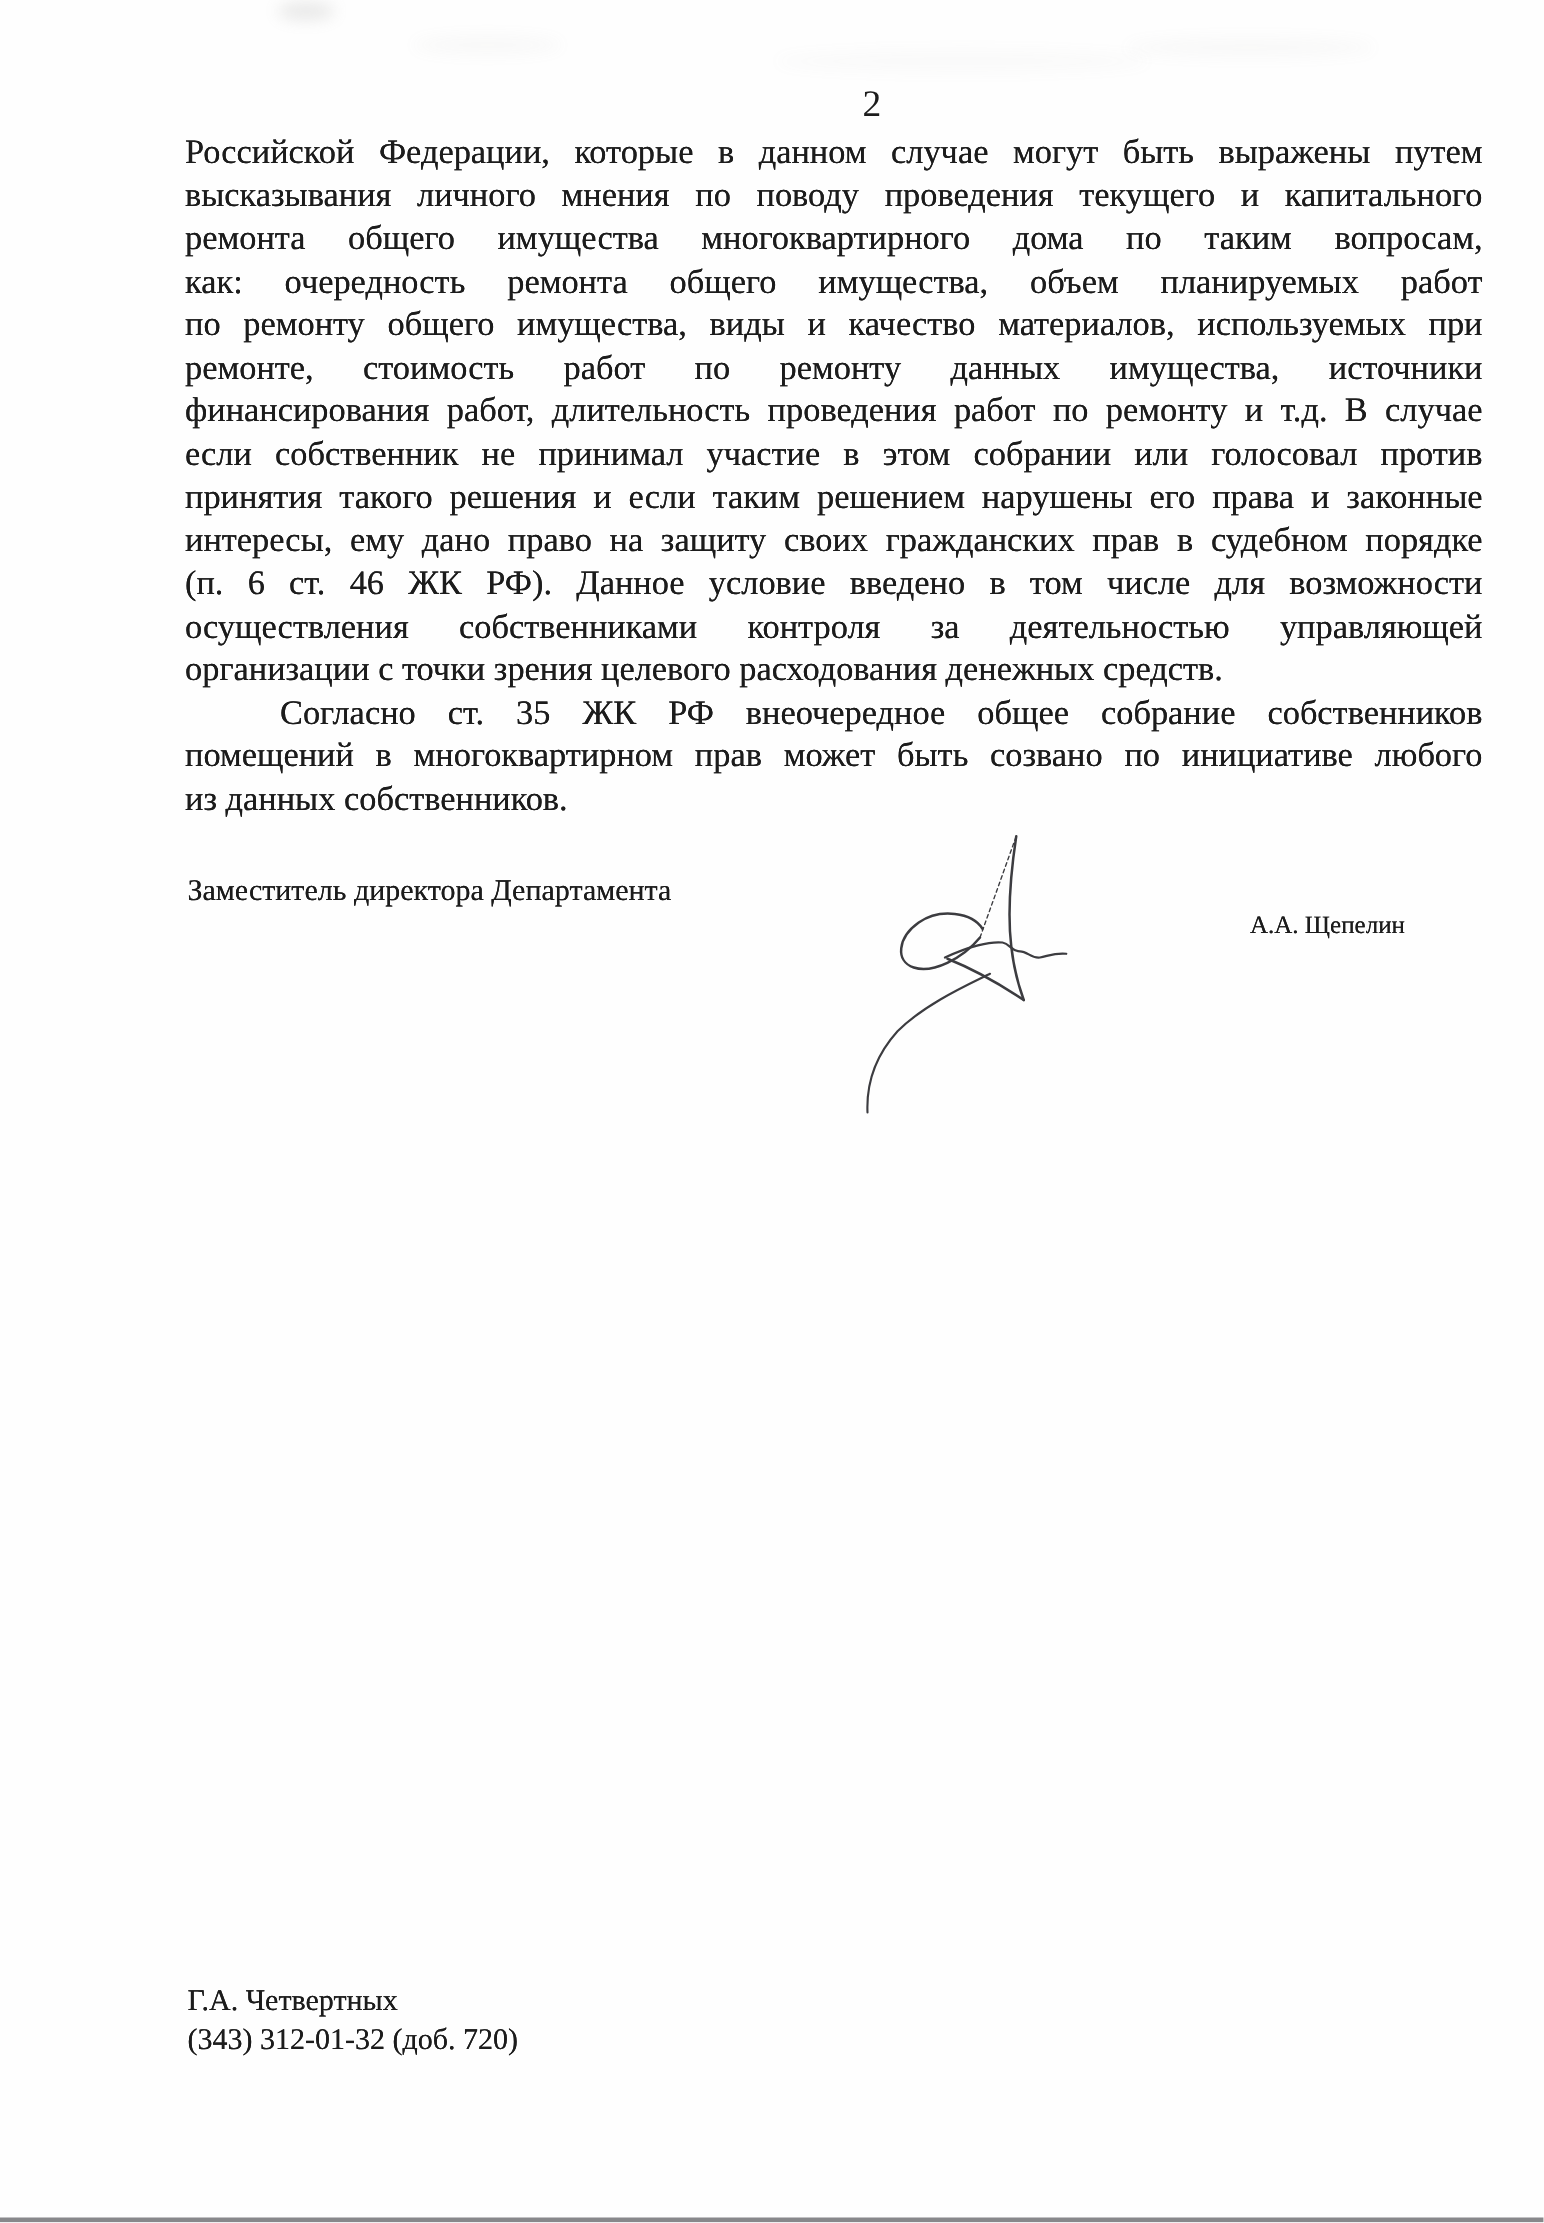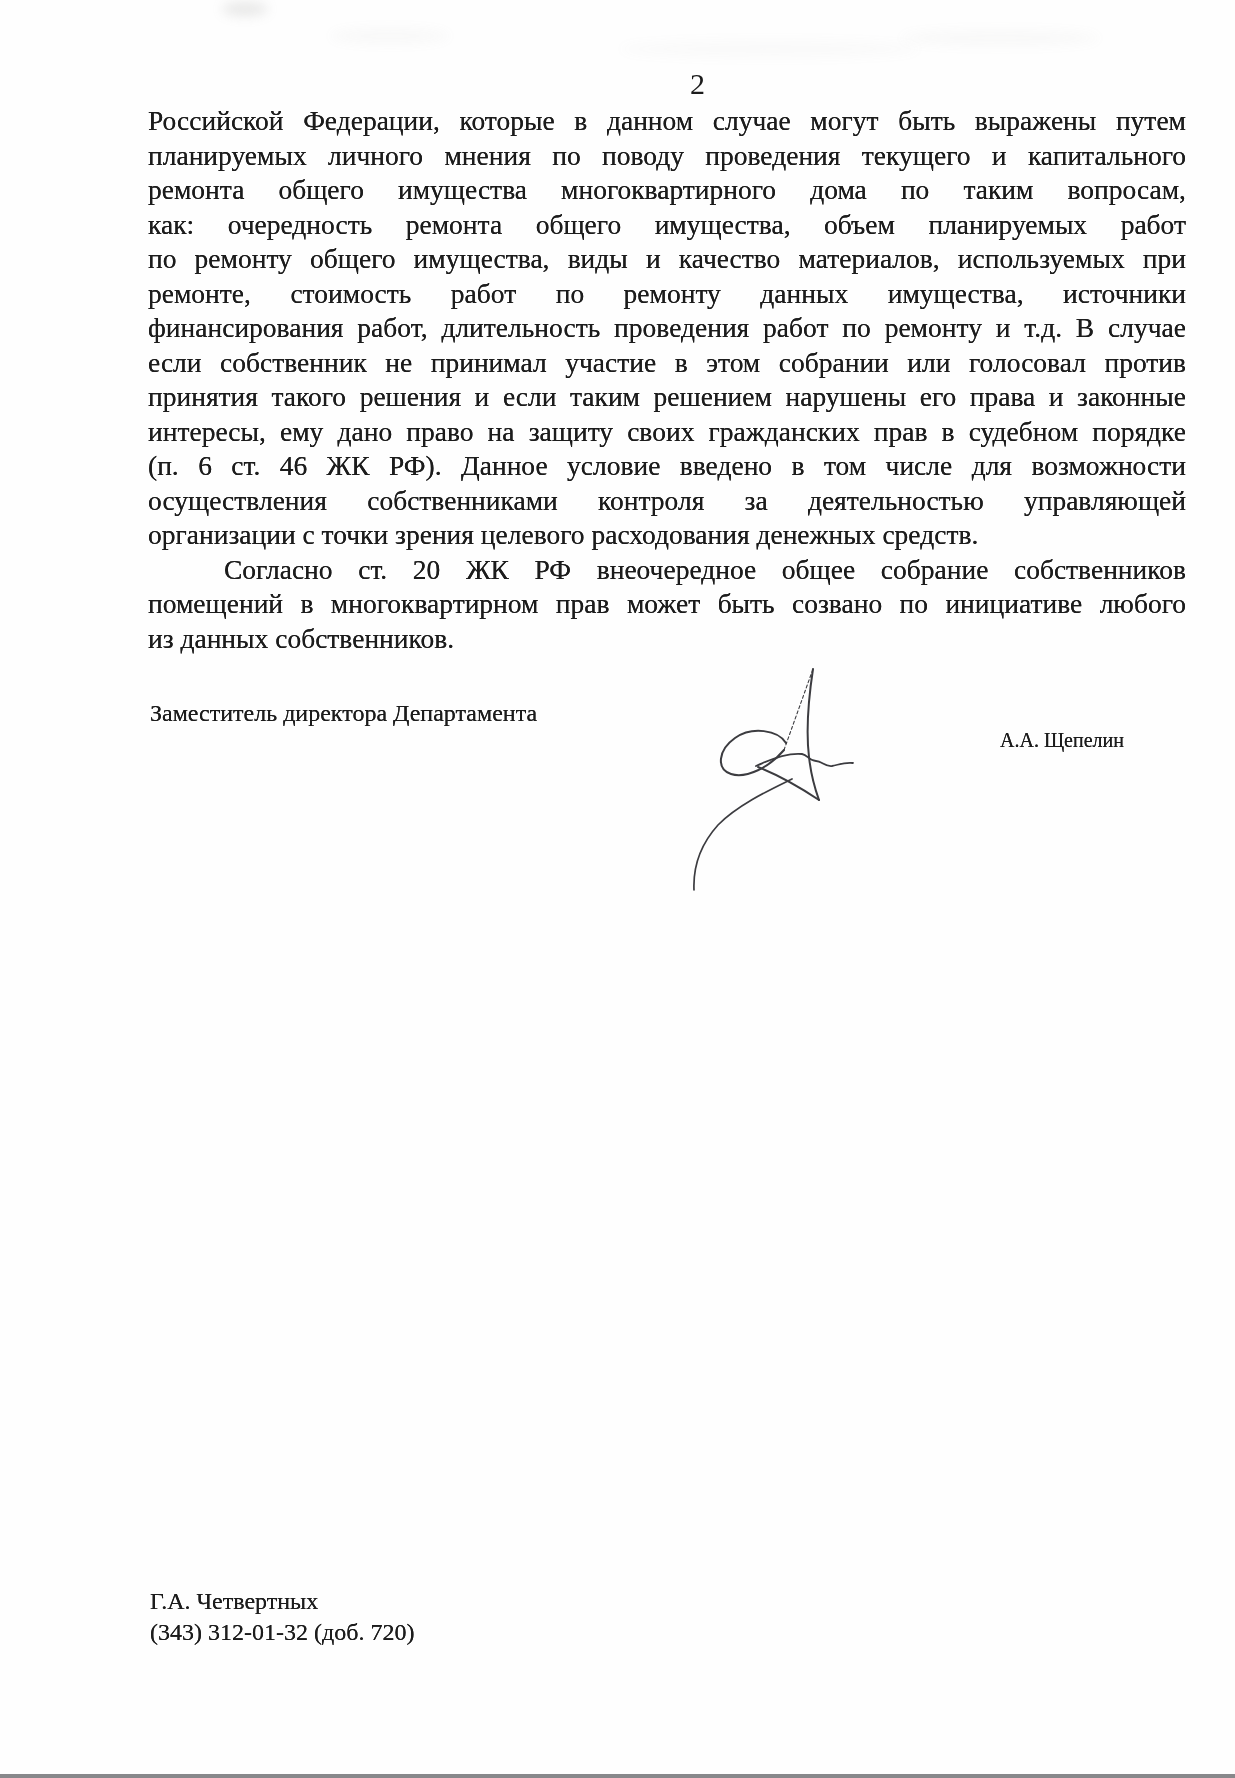--- a/index.html
+++ b/index.html
@@ -109,33 +109,33 @@
 
   <div class="smudge s1"></div>
   <div class="smudge s2"></div>
   <div class="smudge s3"></div>
   <div class="smudge s4"></div>
 
   <div id="page-number">2</div>
 
   <div id="body-text">
     <div class="line">Российской Федерации, которые в данном случае могут быть выражены путем</div>
-    <div class="line">планируемых личного мнения по поводу проведения текущего и капитального</div>
+    <div class="line">высказывания личного мнения по поводу проведения текущего и капитального</div>
     <div class="line">ремонта общего имущества многоквартирного дома по таким вопросам,</div>
     <div class="line">как: очередность ремонта общего имущества, объем планируемых работ</div>
     <div class="line">по ремонту общего имущества, виды и качество материалов, используемых при</div>
     <div class="line">ремонте, стоимость работ по ремонту данных имущества, источники</div>
     <div class="line">финансирования работ, длительность проведения работ по ремонту и т.д. В случае</div>
     <div class="line">если собственник не принимал участие в этом собрании или голосовал против</div>
     <div class="line">принятия такого решения и если таким решением нарушены его права и законные</div>
     <div class="line">интересы, ему дано право на защиту своих гражданских прав в судебном порядке</div>
     <div class="line">(п. 6 ст. 46 ЖК РФ). Данное условие введено в том числе для возможности</div>
     <div class="line">осуществления собственниками контроля за деятельностью управляющей</div>
     <div class="line para-end">организации с точки зрения целевого расходования денежных средств.</div>
-    <div class="line indent">Согласно ст. 20 ЖК РФ внеочередное общее собрание собственников</div>
+    <div class="line indent">Согласно ст. 35 ЖК РФ внеочередное общее собрание собственников</div>
     <div class="line">помещений в многоквартирном прав может быть созвано по инициативе любого</div>
     <div class="line para-end">из данных собственников.</div>
   </div>
 
   <div id="sig-title">Заместитель директора Департамента</div>
 
   <svg id="signature-svg" viewBox="0 0 300 250" fill="none" xmlns="http://www.w3.org/2000/svg">
 
     <path d="M 206 86 C 198 73, 172 69, 155 81 C 138 93, 136 112, 151 117
              C 166 122, 190 110, 204 93" stroke="#3c3c40" stroke-width="2" stroke-linecap="round"></path>

